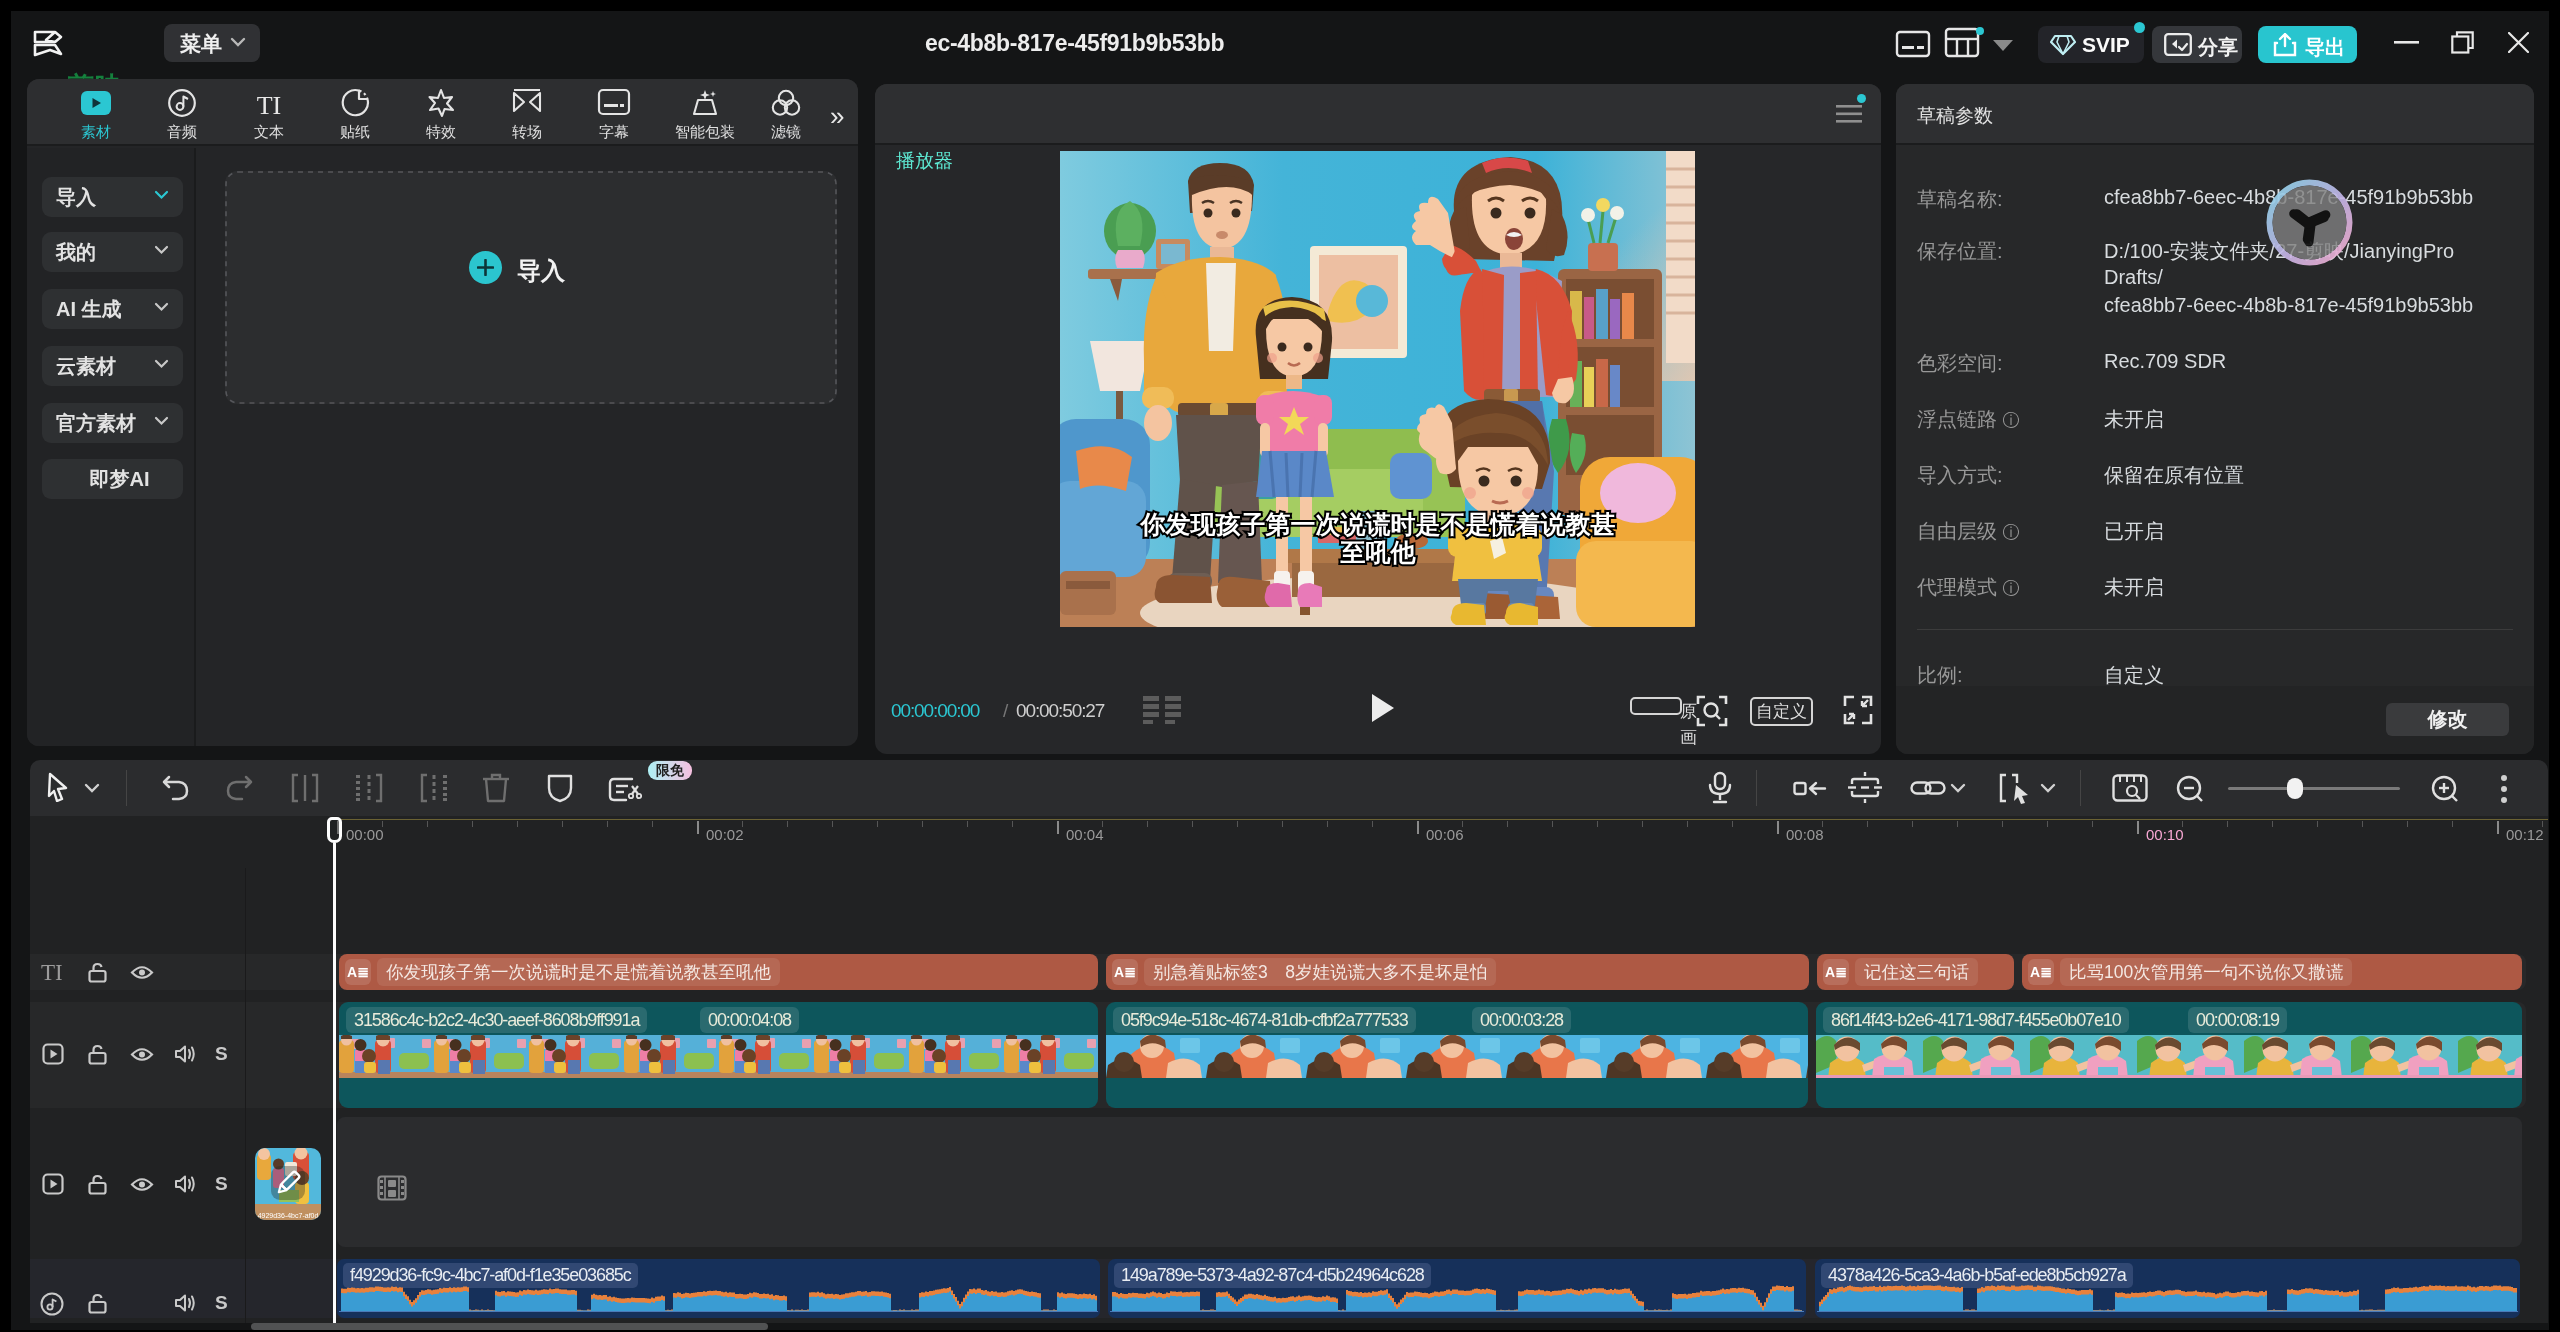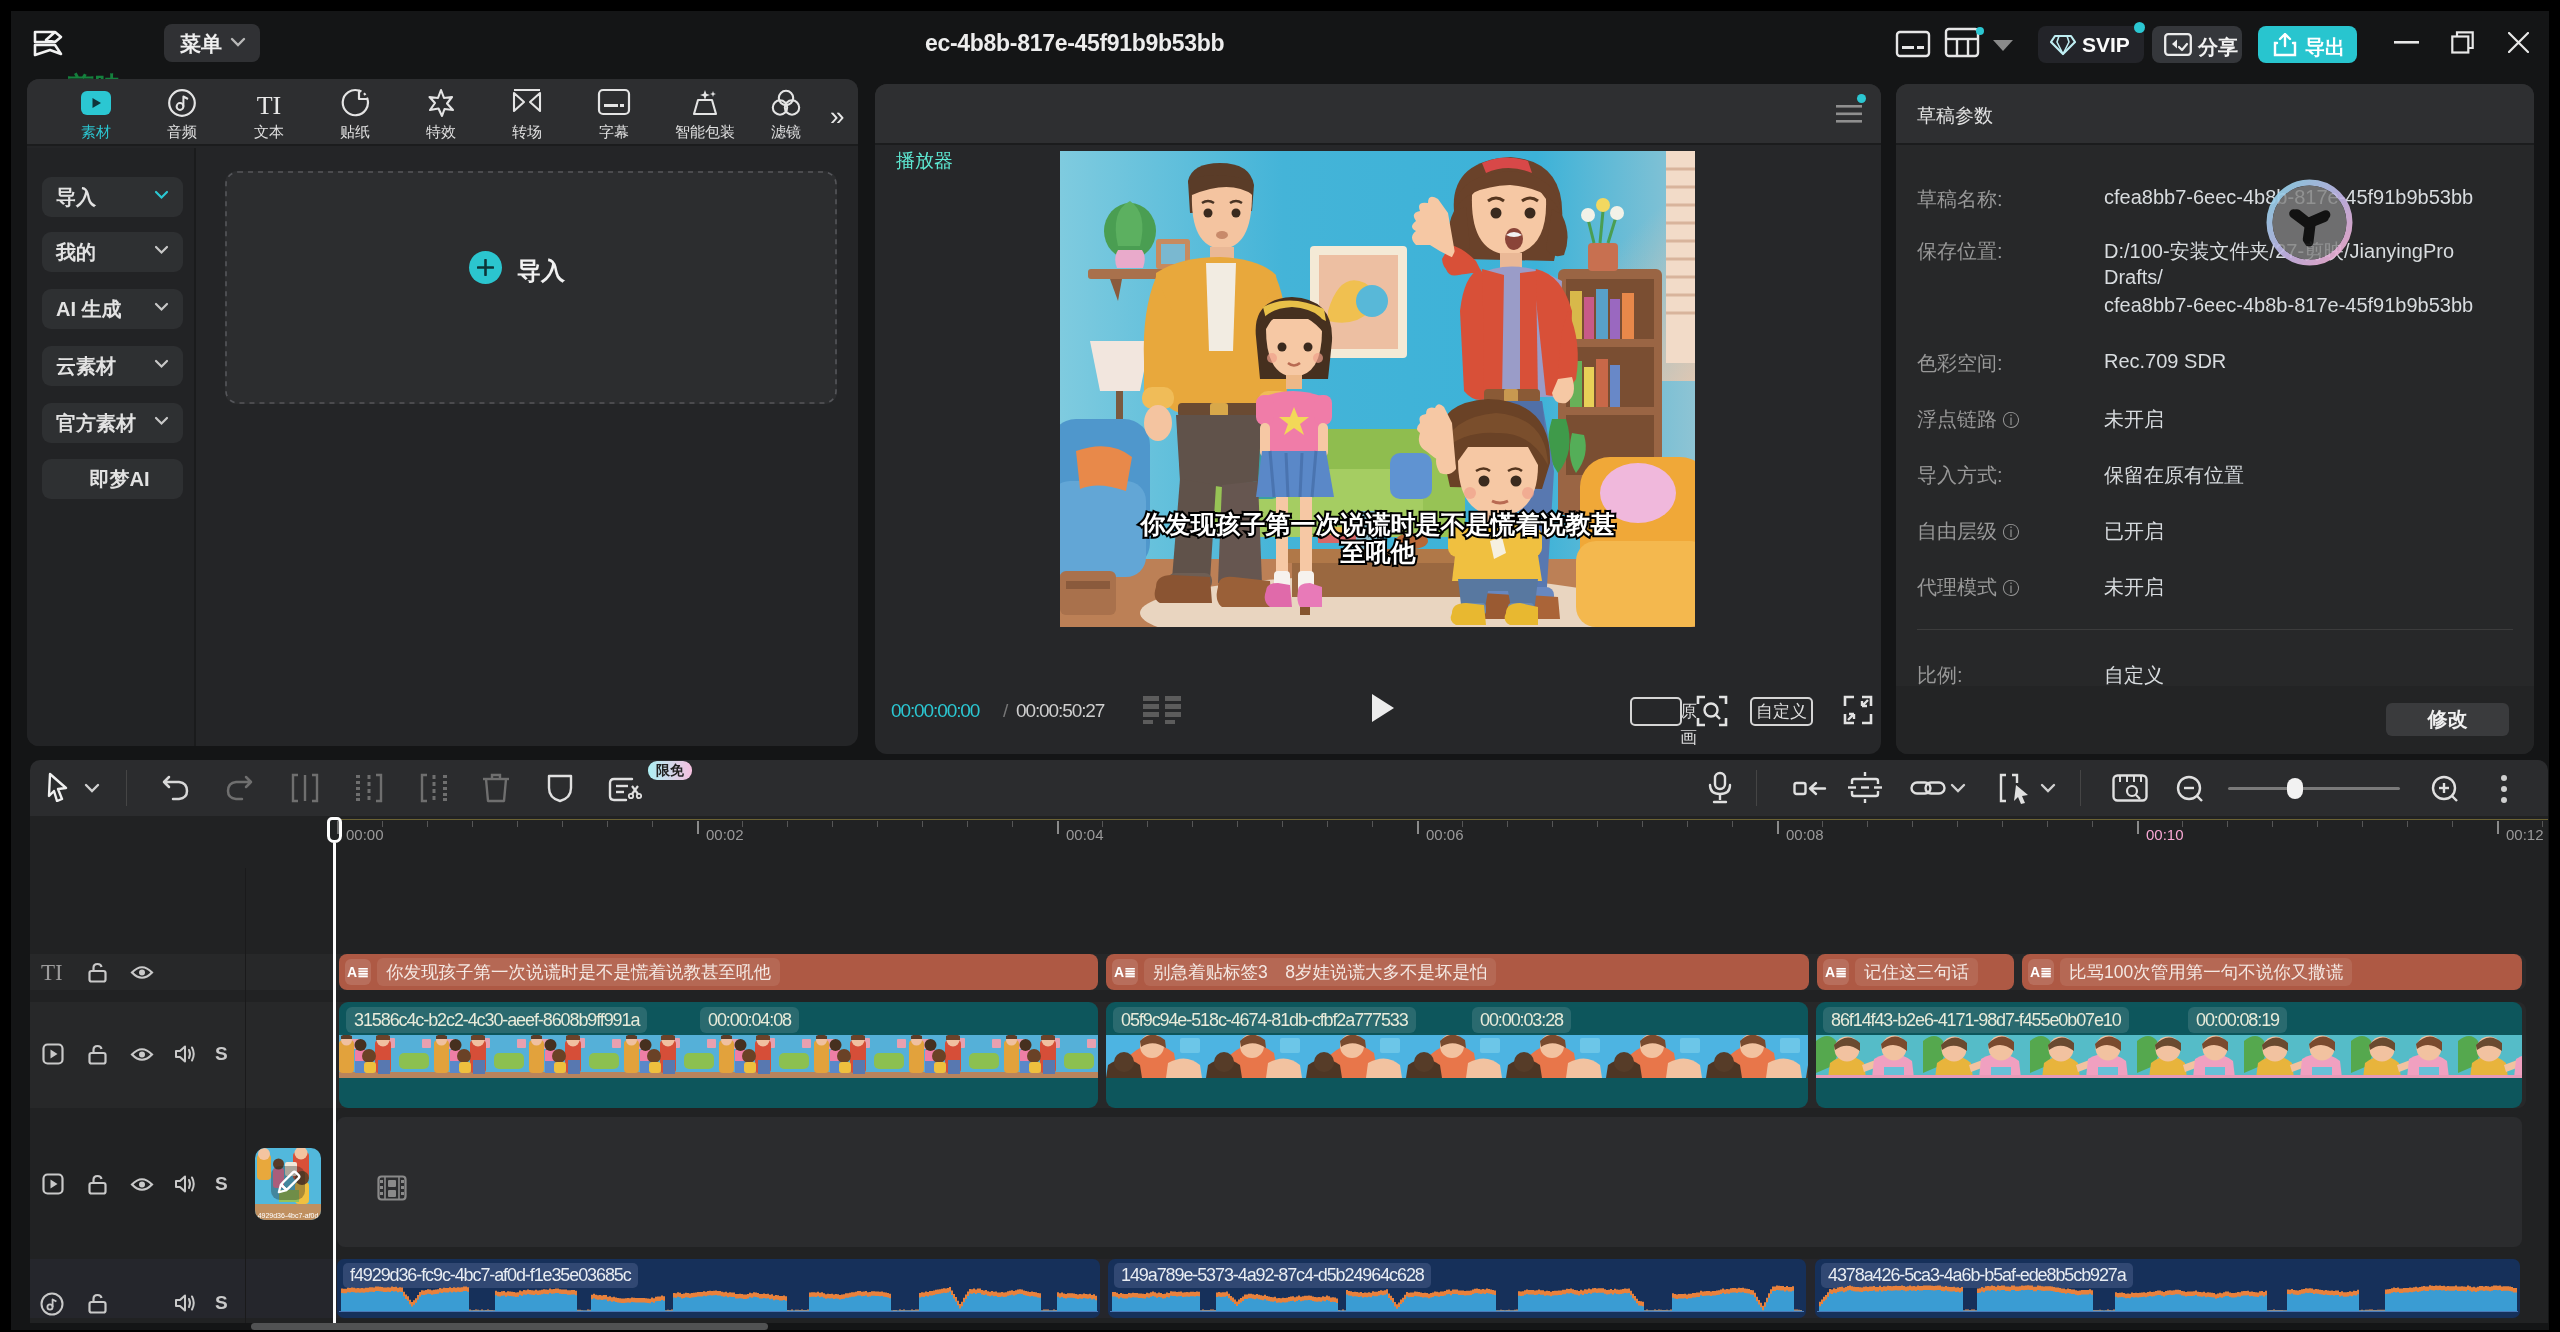--- a/index.html
+++ b/index.html
@@ -436,21 +436,21 @@
         <rect x="0" y="24" width="10" height="4"></rect>
   <rect x="22" y="0" width="16" height="5"></rect>
         <rect x="22" y="8" width="16" height="5"></rect>
         <rect x="22" y="16" width="16" height="5"></rect>
         <rect x="22" y="24" width="10" height="4"></rect>
       </g>
  </svg>
  <svg class="abs" style="left:495px;top:608px;" width="26" height="32" viewBox="0 0 26 32">
       <path d="M2 2 L24 16 L2 30 Z" fill="#ececec"></path>
     </svg>
- <div class="chip" style="left:755px;top:613px;width:42px;height:29px;line-height:26px;padding-left:48px;">原画</div>
+ <div class="chip" style="left:755px;top:613px;width:42px;height:18px;line-height:26px;padding-left:48px;">原画</div>
  <svg class="abs" style="left:821px;top:611px;" width="32" height="32" viewBox="0 0 32 32">
   <path d="M2 9 L2 2 L9 2 M23 2 L30 2 L30 9 M30 23 L30 30 L23 30 M9 30 L2 30 L2 23" stroke="#e2e2e2" stroke-width="2.6" fill="none"></path>
   <circle cx="15" cy="15" r="6.5" fill="none" stroke="#e2e2e2" stroke-width="2.4"></circle>
   <line x1="20" y1="20" x2="24" y2="24" stroke="#e2e2e2" stroke-width="2.4"></line>
  </svg>
  <div class="chip" style="left:875px;top:613px;width:63px;height:29px;line-height:26px;">自定义</div>
  <svg class="abs" style="left:968px;top:611px;" width="30" height="30" viewBox="0 0 30 30">
   <path d="M11 2 L2 2 L2 11 M19 2 L28 2 L28 11 M28 19 L28 28 L19 28 M11 28 L2 28 L2 19" stroke="#e2e2e2" stroke-width="2.6" fill="none"></path>
   <path d="M11 19 L5 25 M19 11 L25 5 M19 11 L19 6 M19 11 L24 11 M11 19 L6 19 M11 19 L11 24" stroke="#e2e2e2" stroke-width="2.4" fill="none"></path>
  </svg>

